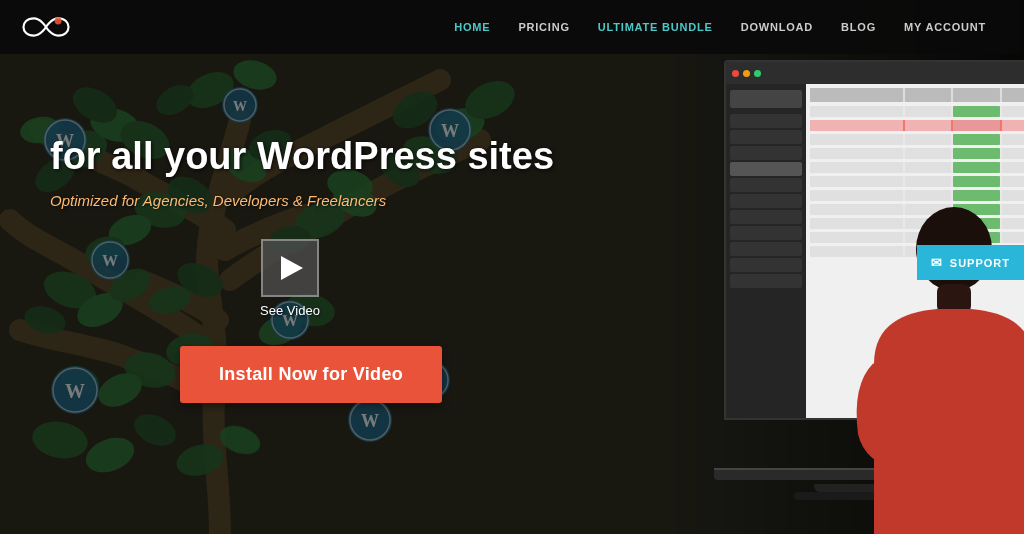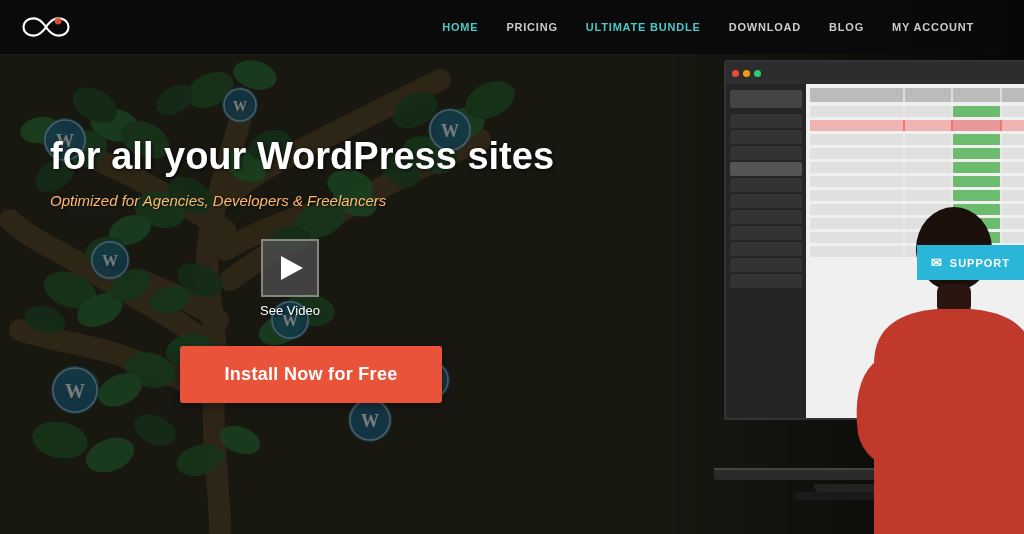--- a/index.html
+++ b/index.html
@@ -8,21 +8,21 @@
       width: 1024px;
       height: 534px;
       overflow: hidden;
       font-family: 'Arial', sans-serif;
       background: #1a1a1a;
     }
 
     
     .navbar {
       position: absolute;
-      top: 0; left: 0; right: 16px;
+      top: 0; left: 0; right: 4px;
       height: 54px;
       background: rgba(10,10,10,0.92);
       display: flex;
       align-items: center;
       padding: 0 20px;
       z-index: 10;
     }
 
     .logo-wrap {
       width: 70px;
@@ -541,21 +541,21 @@
     </h1>
     <p class="hero-subtitle">Optimized for Agencies, Developers &amp; Freelancers</p>
 
     <div class="video-btn-wrap">
       <div class="video-btn">
         <div class="play-icon"></div>
       </div>
       <span class="video-label">See Video</span>
     </div>
 
-    <button class="install-btn">Install Now for Free</button>
+    <button class="install-btn">Install Now for Video</button>
   </div>
 
 </div>
 
 <nav class="navbar">
   <div class="logo-wrap">
     <svg class="infinity-logo" viewBox="0 0 60 32" xmlns="http://www.w3.org/2000/svg">
 
       <path d="M30,16 C30,16 24,6 16,6 C8,6 4,11 4,16 C4,21 8,26 16,26 C24,26 30,16 30,16 Z" fill="none" stroke="#fff" stroke-width="2.5"></path>
       <path d="M30,16 C30,16 36,6 44,6 C52,6 56,11 56,16 C56,21 52,26 44,26 C36,26 30,16 30,16 Z" fill="none" stroke="#fff" stroke-width="2.5"></path>

